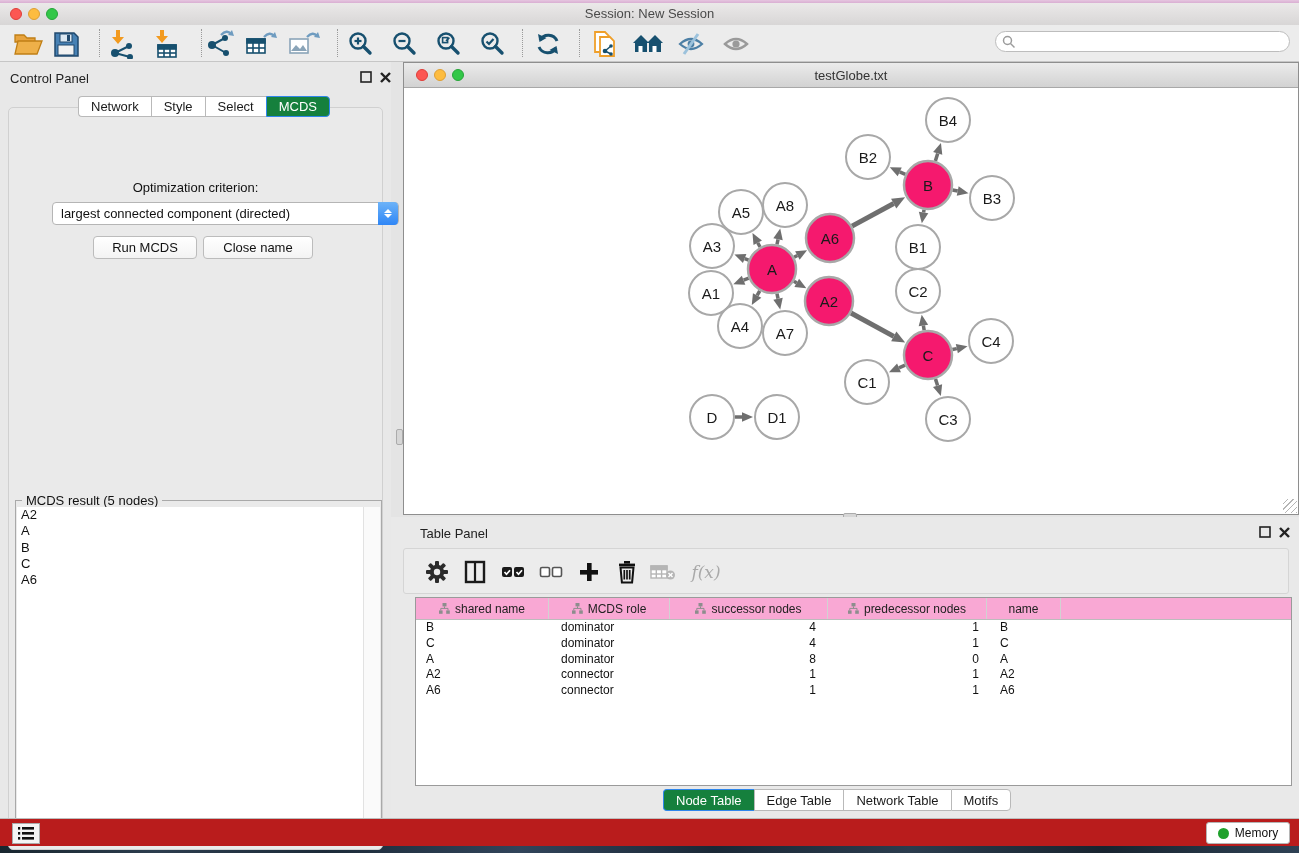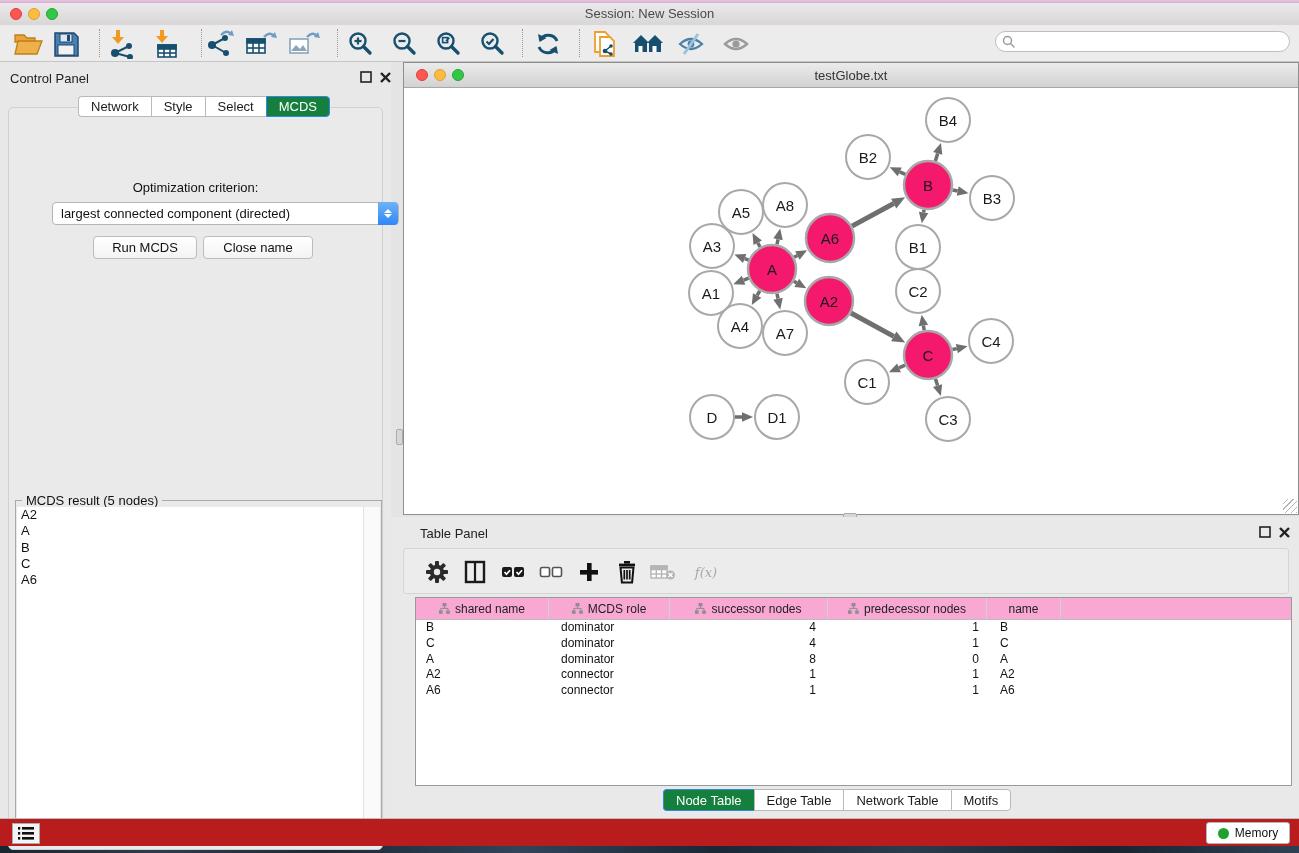--- a/index.html
+++ b/index.html
@@ -69,21 +69,21 @@
     background:repeating-linear-gradient(135deg, transparent 0 3px, #b5b5b5 3px 4px); }
   .splitter-h { position:absolute; left:843px; top:513px; width:14px; height:7px; background:#d6d6d6; border:1px solid #ababab; border-radius:2px; }
   .splitter-v { position:absolute; left:396px; top:429px; width:7px; height:16px; background:#d6d6d6; border:1px solid #ababab; border-radius:2px; }
 
   
   #table-panel { left:391px; top:517px; width:908px; height:301px; background:#e9e9e9; }
   #tp-title { position:absolute; left:29px; top:9px; font-size:13px; color:#222; }
   #tp-toolbar { position:absolute; left:12px; top:31px; right:10px; height:46px; background:#ececec;
     border:1px solid #d5d5d5; border-radius:3px; }
   .tpt-icon { position:absolute; top:8px; width:30px; height:30px; display:flex; align-items:center; justify-content:center; }
-  #fx-label { font-family:"DejaVu Serif", serif; font-style:italic; font-size:13px; color:#a9a9a9; }
+  #fx-label { font-family:"DejaVu Serif", serif; font-style:italic; font-size:17px; color:#a9a9a9; }
   #node-table { position:absolute; left:24px; top:80px; width:877px; height:189px; background:#fff; border:1px solid #9a9a9a; overflow:hidden; }
   .tbl-grid { display:grid; grid-template-columns:133px 121px 158px 159px 74px 1fr; }
   #tbl-header { height:22px; background:#f9a8d4; border-bottom:1px solid #bcbcbc; }
   .th { display:flex; align-items:center; justify-content:center; gap:5px; font-size:12px; color:#222; border-right:1px solid #d2d2d2; }
   .th:nth-child(5) { }
   .th:last-child { border-right:none; }
   .tbl-row { height:15.8px; }
   .td { font-size:12px; color:#111; line-height:15.8px; white-space:nowrap; overflow:hidden; }
   .td.c0 { padding-left:10px; }
   .td.c1 { padding-left:12px; }

